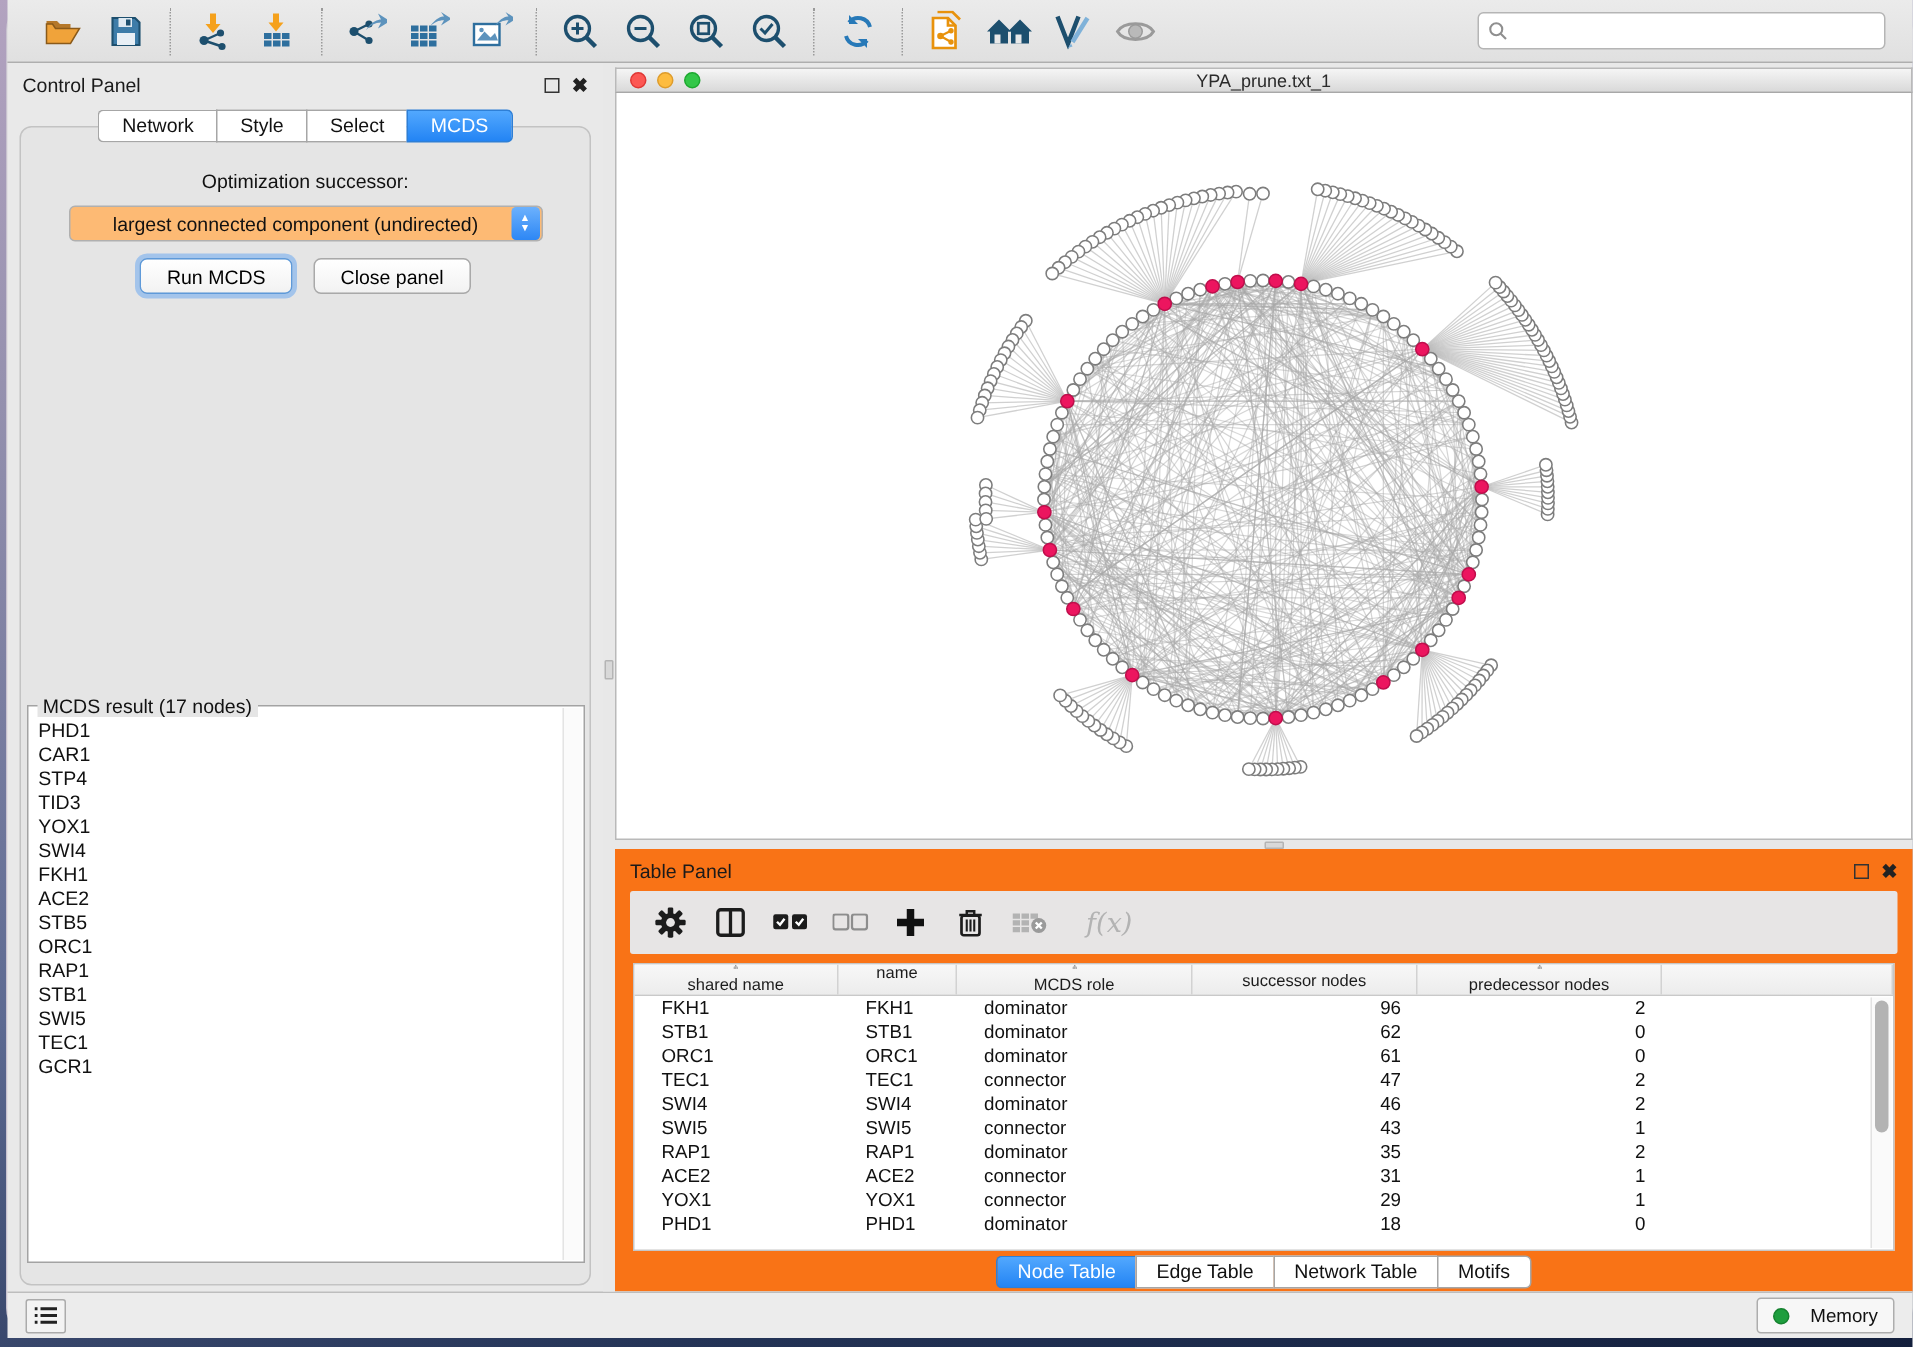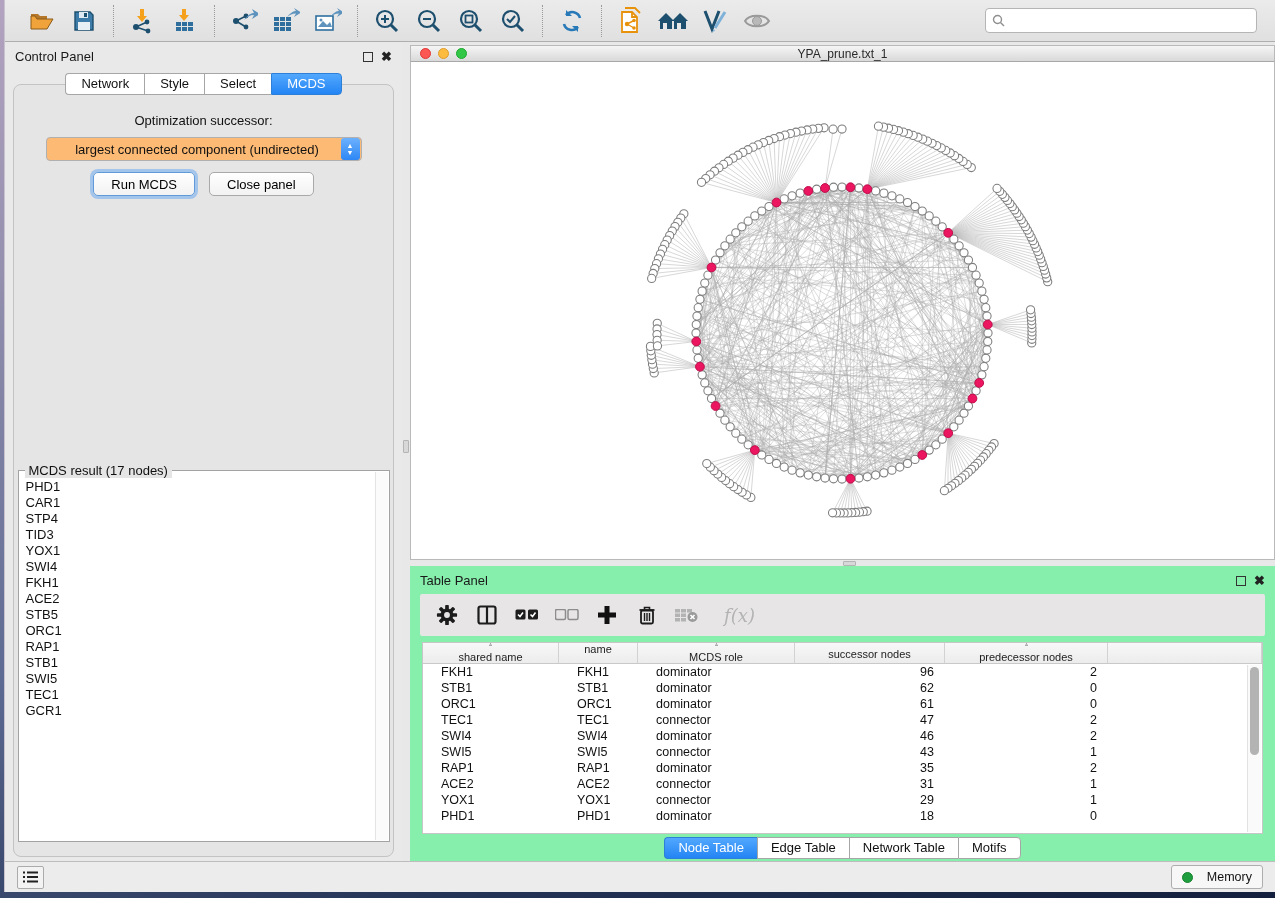--- a/index.html
+++ b/index.html
@@ -1,21 +1,21 @@
 <!DOCTYPE html>
 <html><head>
 <meta charset="utf-8">
 <style>
   * { margin:0; padding:0; box-sizing:border-box; }
   html,body { width:1275px; height:898px; overflow:hidden;
     font-family:"Liberation Sans", sans-serif; font-size:13px; color:#111; }
   .desktop { position:absolute; inset:0;
     background:linear-gradient(165deg,#b3a3c0 0%,#9490ae 22%,#5d6a92 55%,#243457 82%,#131f3c 100%); }
   .window { position:absolute; left:4px; top:0; right:0; bottom:6px;
-    background:#e8e8e8; display:flex; flex-direction:column; border-left:1px solid #c8c2cf; }
+    background:#e8e8e8; display:flex; flex-direction:column; border-left:1px solid #c8c2cf;border-radius:20px; }
 
   
   .toolbar { height:42px; background:linear-gradient(#ebebeb,#e0e0e0);
     border-bottom:1px solid #aeaeae; display:flex; align-items:center; padding:0 8px; flex:none; }
   .tgroup { display:flex; align-items:center; gap:4px; padding:0 10px; }
   .tgroup + .tgroup { border-left:1px dotted #9a9a9a; }
   .tbtn { width:38px; height:32px; display:flex; align-items:center; justify-content:center;
     border-radius:4px; cursor:default; }
   .tbtn svg { display:block; }
   .toolbar-spacer { flex:1; }
@@ -81,21 +81,21 @@
   .tl-min   { background:#fdbc40; border:1px solid #de9c2c; }
   .tl-max   { background:#33c748; border:1px solid #1da82f; }
   .net-title { position:absolute; left:0; right:0; text-align:center; font-size:12px; color:#2a2a2a; }
   .net-canvas { flex:1; background:#fff; border:1px solid #b9b9b9; border-top:none; position:relative; }
   .net-canvas svg { position:absolute; inset:0; }
   .hdivider { height:6px; flex:none; background:#e8e8e8; position:relative; }
   .hdivider .grip { position:absolute; left:50%; top:1px; width:13px; height:5px;
     background:#d8d8d8; border:1px solid #b4b4b4; border-radius:1px; }
 
   
-  .tpanel { flex:1; background:#86efac; display:flex; flex-direction:column; min-height:0; }
+  .tpanel { flex:1; background:#f97316; display:flex; flex-direction:column; min-height:0; }
   .ttoolbar { margin:3px 10px 0 10px; height:42px; background:#e7e5e5; border-radius:2px;
     display:flex; align-items:center; gap:14px; padding:0 14px; flex:none; }
   .tt-btn { display:flex; align-items:center; justify-content:center; width:26px; height:26px; }
   .fx { font-family:"DejaVu Serif",serif; font-style:italic; font-size:18px; color:#b3b3b3;margin-left:25px; }
   .tablewrap { margin:6px 12px 0 12px; flex:none; height:192px; background:#fff;
     border:1px solid #c6c6c6; display:flex; flex-direction:column; position:relative; overflow:hidden; }
   .thead { height:21px; flex:none; display:flex; background:linear-gradient(#f8f8f8,#ececec);
     border-bottom:1px solid #c9c9c9; }
   .th { display:flex; align-items:center; justify-content:space-between; gap:5px; font-size:11px;
     color:#1c1c1c; border-right:1px solid #d2d2d2; overflow:hidden; white-space:nowrap;flex-direction:column; }

